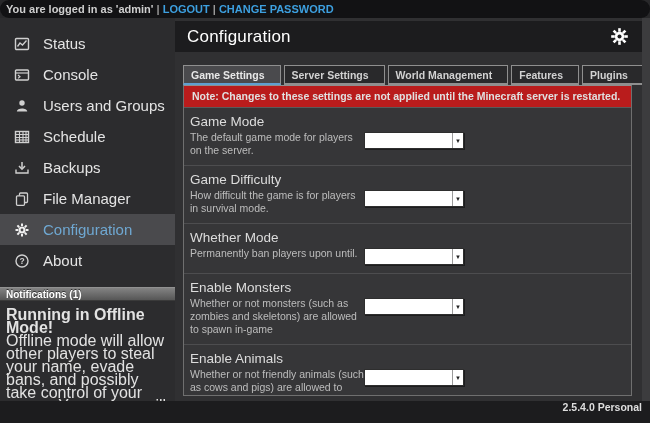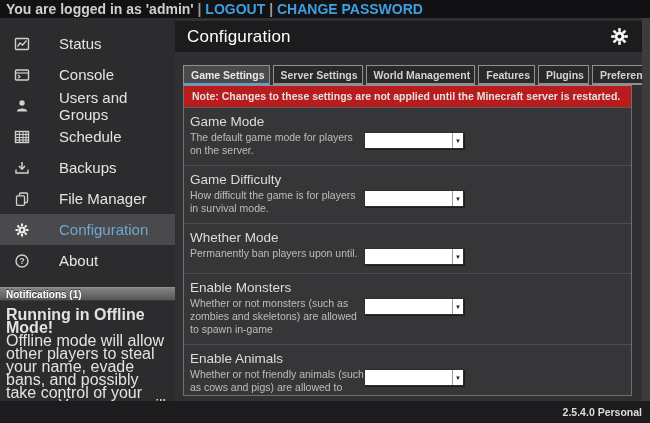--- a/index.html
+++ b/index.html
@@ -9,33 +9,33 @@
     background:#28282a;
     color:#ddd;
     -webkit-font-smoothing:antialiased;
   }
   .app { width:650px; height:423px; display:flex; flex-direction:column; }
 
   
   .topbar {
     height:18px; background:#121214; flex:0 0 18px;
     display:flex; align-items:center; padding-left:6px;
-    font-size:14px; font-weight:bold; color:#cfcfcf; white-space:pre;
+    font-size:11px; font-weight:bold; color:#cfcfcf; white-space:pre;border-radius:9px;
   }
   .topbar a { color:#3da0e0; text-decoration:none; cursor:pointer; }
   .topbar .sep { color:#9a9a9a; }
 
   
   .middle { flex:1 1 auto; display:flex; position:relative; overflow:hidden; background:#303032; }
 
   
   .sidebar { flex:0 0 175px; background:#2c2c2e; display:flex; flex-direction:column; overflow:hidden; }
   .menu { padding-top:10px; }
   .menu-item {
-    height:31px; display:flex; align-items:center; gap:29px;
+    height:31px; display:flex; align-items:center; gap:13px;
     padding-left:14px; cursor:pointer; color:#e4e4e4; font-size:15px;
   }
   .menu-item .mi-icon { width:16px; height:16px; flex:0 0 16px; display:flex; align-items:center; justify-content:center; }
   .menu-item.active { background:#4a4a4d; color:#6fa8d2; }
   .icon-svg { display:block; }
 
   .notif-header {
     margin-top:11px; height:14px; line-height:14px;
     background:linear-gradient(#838383,#565656);
     border-top:1px solid #919191; border-bottom:1px solid #3a3a3a;
@@ -54,21 +54,21 @@
     display:flex; align-items:center; justify-content:space-between;
     padding:0 13px 0 12px;
   }
   .main-title { font-size:17px; color:#fff; font-weight:normal; letter-spacing:.2px; }
   .header-gear { cursor:pointer; display:flex; align-items:center; }
 
   .tabs { margin:13px 18px 0 8px; display:flex; }
   .tab {
     background:#29292b; border:1px solid #8f8f8f; border-bottom:2px solid #8f8f8f;
     color:#d2d2d2; font-size:10.5px; font-weight:bold;
-    padding:3px 4px 2px 7px; margin-right:3px; cursor:pointer; white-space:nowrap;
+    padding:3px 15px 2px 7px; margin-right:3px; cursor:pointer; white-space:nowrap;
   }
   .tab.active { background:#4a4a4d; color:#e8e8e8; border-bottom:2px solid #5f9fd0; }
 
   .panel {
     margin:0 18px 0 8px; border:1px solid #6f6f6f; border-top:1px solid #8f8f8f;
     background:#363638; height:311px; overflow:hidden;
   }
   .note-bar {
     background:#b91c1c; border-bottom:1px solid #5a5a5a;
     font-size:10.5px; font-weight:bold; color:#e0e0e0;
@@ -85,21 +85,21 @@
   }
   .select .sel-value { flex:1 1 auto; font-size:10px; color:#111; padding:2px 3px; overflow:hidden; }
   .select .sel-arrow {
     flex:0 0 11px; border-left:1px solid #9a9a9a; display:flex;
     align-items:center; justify-content:center; font-size:6px; color:#222;
   }
 
   
   .footer {
     flex:0 0 22px; height:22px; background:#1c1c1e;
-    display:flex; align-items:center; justify-content:flex-end;
+    display:flex; justify-content:flex-end;
     font-size:10.5px; font-weight:bold; color:#dedede; padding-right:8px;
   }
 </style>
 </head>
 <body>
 
 <div class="app">
 
   <div class="topbar"><span>You are logged in as 'admin'</span><span class="sep"> | </span><a>LOGOUT</a><span class="sep"> | </span><a>CHANGE PASSWORD</a></div>
 

